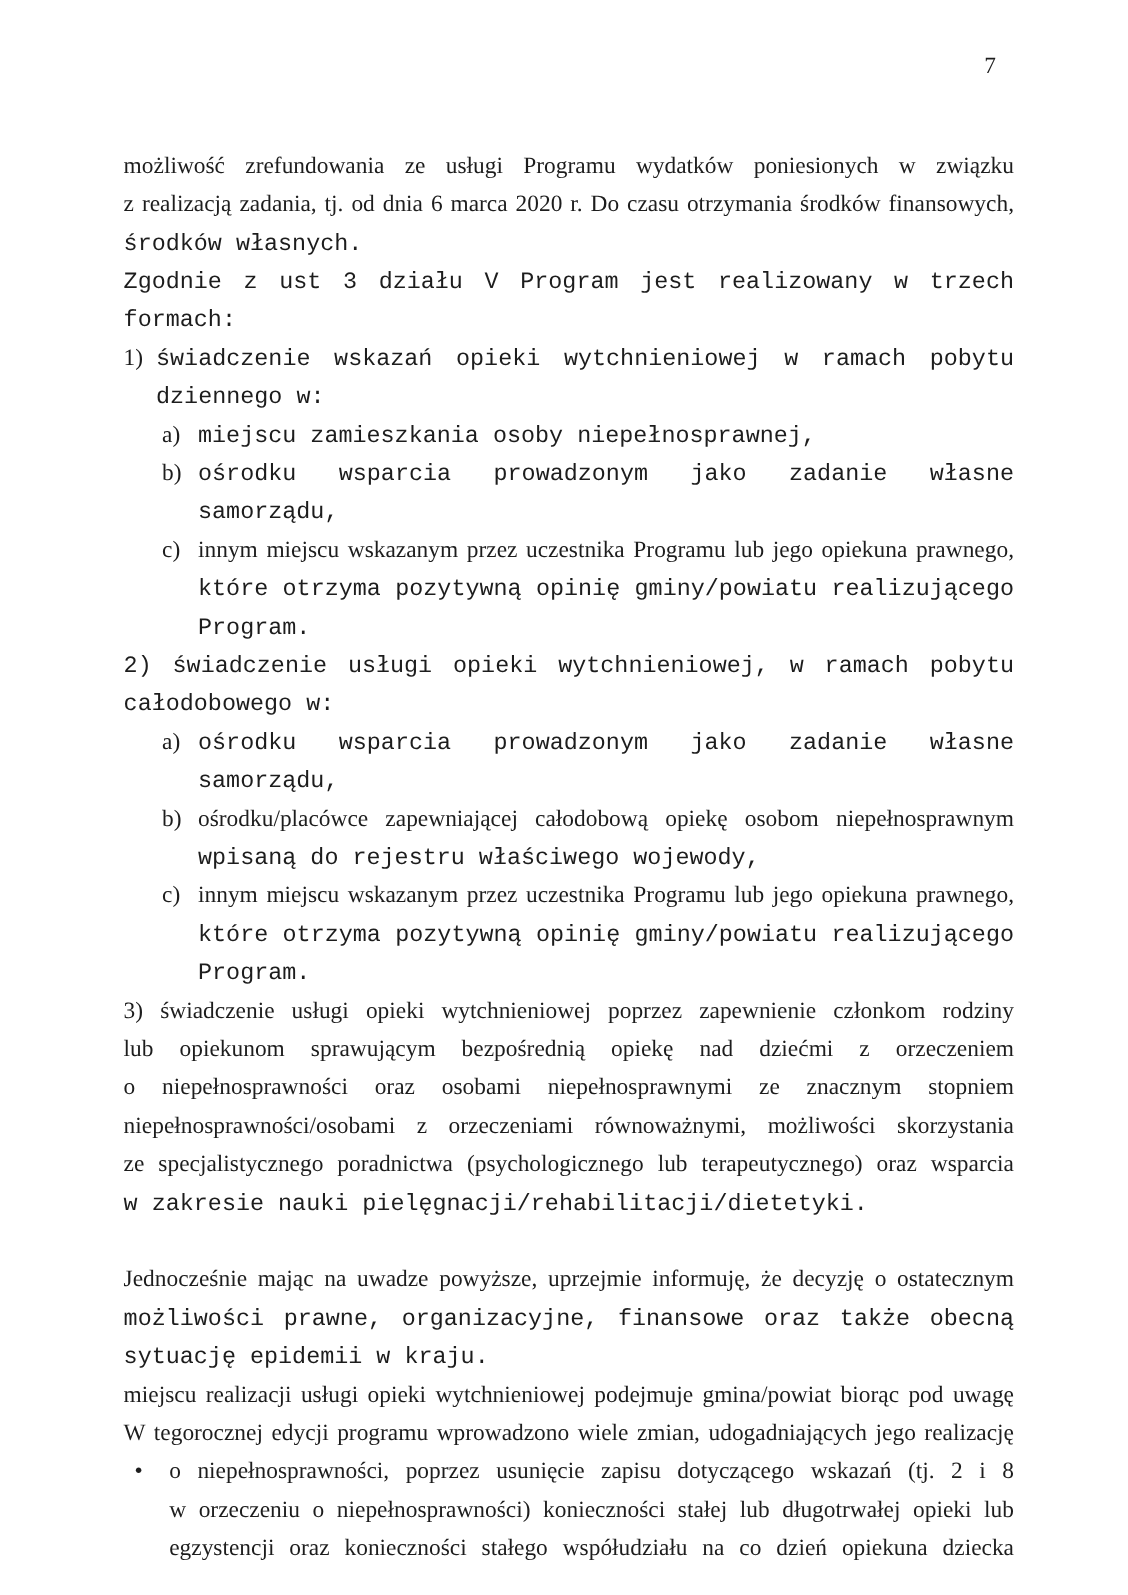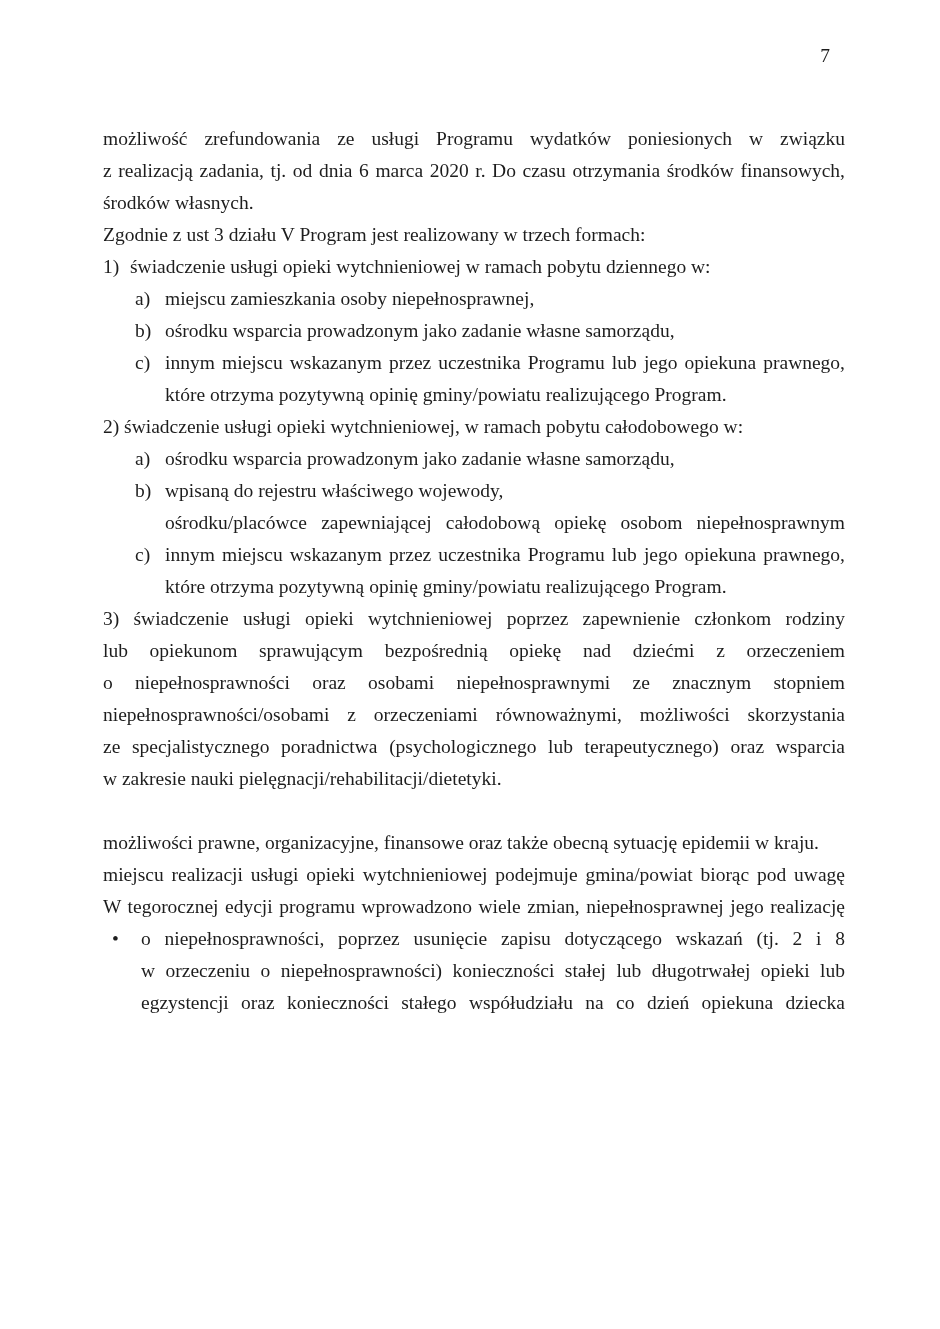--- a/index.html
+++ b/index.html
@@ -30,20 +30,21 @@
     width: 742px;
     font-size: 19.5px;
     line-height: 32px;
   }
   .line {
     text-align: justify;
     text-align-last: justify;
   }
   .line.last {
     text-align-last: left;
+    font-family: Liberation Mono, monospace;
   }
   .li1 { position: relative; padding-left: 27px; }
   .li1 > .marker { position: absolute; left: 0; top: 0; line-height: 32px; }
   .li2 { position: relative; padding-left: 62px; }
   .li2 > .marker { position: absolute; left: 32px; top: 0; line-height: 32px; }
   .bul { position: relative; padding-left: 38px; }
   .bul > .marker { position: absolute; left: 9px; top: 0; line-height: 32px; }
   .spacer { height: 32px; }
 </style>
 </head>
@@ -60,21 +61,21 @@
       <div class="line">z realizacją zadania, tj. od dnia 6 marca 2020 r. Do czasu otrzymania środków finansowych,</div>
       <div class="line last">środków własnych.</div>
     </div>
 
     <div class="p">
       <div class="line last">Zgodnie z ust 3 działu V Program jest realizowany w trzech formach:</div>
     </div>
 
     <div class="li1">
       <span class="marker">1)</span>
-      <div class="line last">świadczenie usługi opieki wytchnieniowej w ramach pobytu dziennego w:</div>
+      <div class="line last">świadczenie wskazań opieki wytchnieniowej w ramach pobytu dziennego w:</div>
     </div>
 
     <div class="li2">
       <span class="marker">a)</span>
       <div class="line last">miejscu zamieszkania osoby niepełnosprawnej,</div>
     </div>
 
     <div class="li2">
       <span class="marker">b)</span>
       <div class="line last">ośrodku wsparcia prowadzonym jako zadanie własne samorządu,</div>
@@ -90,48 +91,49 @@
       <div class="line last">2) świadczenie usługi opieki wytchnieniowej, w ramach pobytu całodobowego w:</div>
     </div>
 
     <div class="li2">
       <span class="marker">a)</span>
       <div class="line last">ośrodku wsparcia prowadzonym jako zadanie własne samorządu,</div>
     </div>
 
     <div class="li2">
       <span class="marker">b)</span>
+      <div class="line">ośrodku/placówce zapewniającej całodobową opiekę osobom niepełnosprawnym</div>
       <div class="line last">wpisaną do rejestru właściwego wojewody,</div>
-      <div class="line">ośrodku/placówce zapewniającej całodobową opiekę osobom niepełnosprawnym</div>
     </div>
 
     <div class="li2">
       <span class="marker">c)</span>
       <div class="line">innym miejscu wskazanym przez uczestnika Programu lub jego opiekuna prawnego,</div>
       <div class="line last">które otrzyma pozytywną opinię gminy/powiatu realizującego Program.</div>
     </div>
 
     <div class="p">
       <div class="line">3) świadczenie usługi opieki wytchnieniowej poprzez zapewnienie członkom rodziny</div>
       <div class="line">lub opiekunom sprawującym bezpośrednią opiekę nad dziećmi z orzeczeniem</div>
       <div class="line">o niepełnosprawności oraz osobami niepełnosprawnymi ze znacznym stopniem</div>
       <div class="line">niepełnosprawności/osobami z orzeczeniami równoważnymi, możliwości skorzystania</div>
       <div class="line">ze specjalistycznego poradnictwa (psychologicznego lub terapeutycznego) oraz wsparcia</div>
       <div class="line last">w zakresie nauki pielęgnacji/rehabilitacji/dietetyki.</div>
     </div>
 
     <div class="spacer"></div>
 
     <div class="p">
+      <div class="line">Jednocześnie mając na uwadze powyższe, uprzejmie informuję, że decyzję o ostatecznym</div>
       <div class="line last">możliwości prawne, organizacyjne, finansowe oraz także obecną sytuację epidemii w kraju.</div>
       <div class="line">miejscu realizacji usługi opieki wytchnieniowej podejmuje gmina/powiat biorąc pod uwagę</div>
     </div>
 
     <div class="p">
-      <div class="line">W tegorocznej edycji programu wprowadzono wiele zmian, niepełnosprawnej jego realizację</div>
+      <div class="line">W tegorocznej edycji programu wprowadzono wiele zmian, udogadniających jego realizację</div>
     </div>
 
     <div class="bul">
       <span class="marker">•</span>
       <div class="line">o niepełnosprawności, poprzez usunięcie zapisu dotyczącego wskazań (tj. 2 i 8</div>
       <div class="line">w orzeczeniu o niepełnosprawności) konieczności stałej lub długotrwałej opieki lub</div>
       <div class="line">egzystencji oraz konieczności stałego współudziału na co dzień opiekuna dziecka</div>
     </div>
 
   </div>

